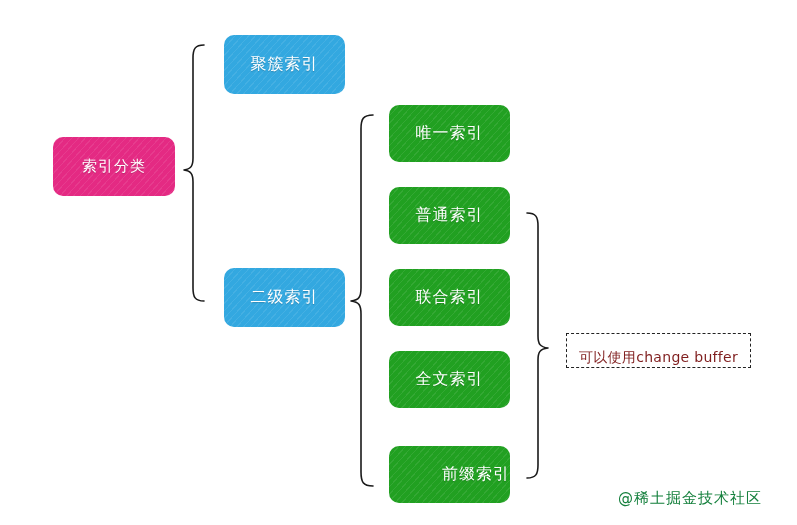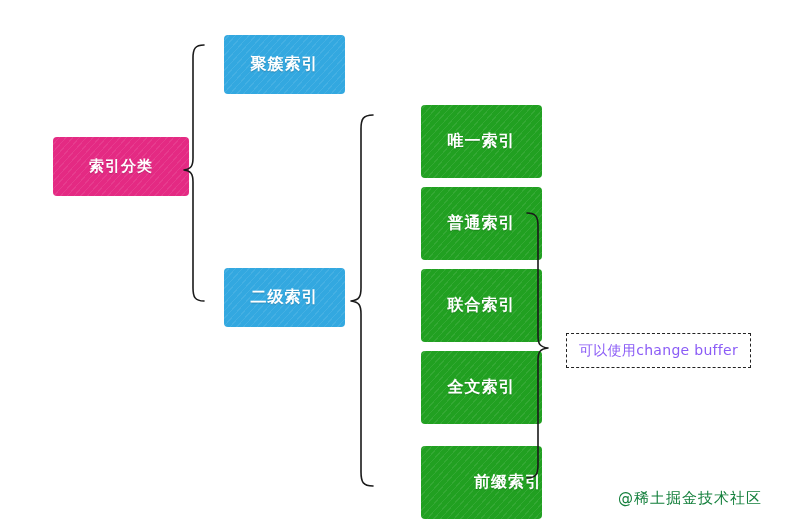--- a/index.html
+++ b/index.html
@@ -15,50 +15,50 @@
     width: 797px;
     height: 525px;
     background: #ffffff;
     overflow: hidden;
   }
   .node {
     position: absolute;
     display: flex;
     align-items: center;
     justify-content: center;
-    border-radius: 4px;
+    border-radius: 10px;
     color: #ffffff;
-    font-weight: bold;
+    font-weight: normal;
     font-size: 16px;
     letter-spacing: 1px;
     box-sizing: border-box;
     text-shadow: 0 1px 1px rgba(0,0,0,0.18);
     background-image:
       repeating-linear-gradient(
         -48deg,
         rgba(255,255,255,0.085) 0px,
         rgba(255,255,255,0.085) 1px,
         rgba(255,255,255,0.0) 1px,
         rgba(255,255,255,0.0) 5px
       );
   }
   .node-root {
     background-color: #e42a83;
-    left: 53px;  top: 137px;  width: 136px; height: 59px;
+    left: 53px;  top: 137px;  width: 122px; height: 59px;
     font-size: 15px;
   }
   .node-blue {
     background-color: #33a8e0;
     left: 224px; width: 121px; height: 59px;
   }
   .node-blue-1 { top: 35px; }
   .node-blue-2 { top: 268px; }
   .node-green {
     background-color: #21a021;
-    left: 389px; width: 121px; height: 73px; margin-left: 32px;
+    left: 389px; width: 121px; height: 57px;
   }
   .ng-0 { top: 105px; }
   .ng-1 { top: 187px; }
   .ng-2 { top: 269px; align-items: center; }
   .ng-3 { top: 351px; }
   .ng-4 { top: 446px; justify-content: flex-end; }
 
   .brace-svg {
     position: absolute;
     overflow: visible;
@@ -72,25 +72,25 @@
   }
 
   .note-box {
     position: absolute;
     left: 566px;
     top: 333px;
     width: 185px;
     height: 35px;
     border: 1.5px dashed #222222;
     display: flex;
-    align-items: center;
+    align-items: flex-end;
     justify-content: center;
     box-sizing: border-box;
     font-size: 14px;
-    color: #8b5cf6;
+    color: #7f1d1d;
     background: #ffffff;
     letter-spacing: 0.3px;
   }
 
   .watermark {
     position: absolute;
     left: 618px;
     top: 489px;
     font-size: 15px;
     color: #15803d;

